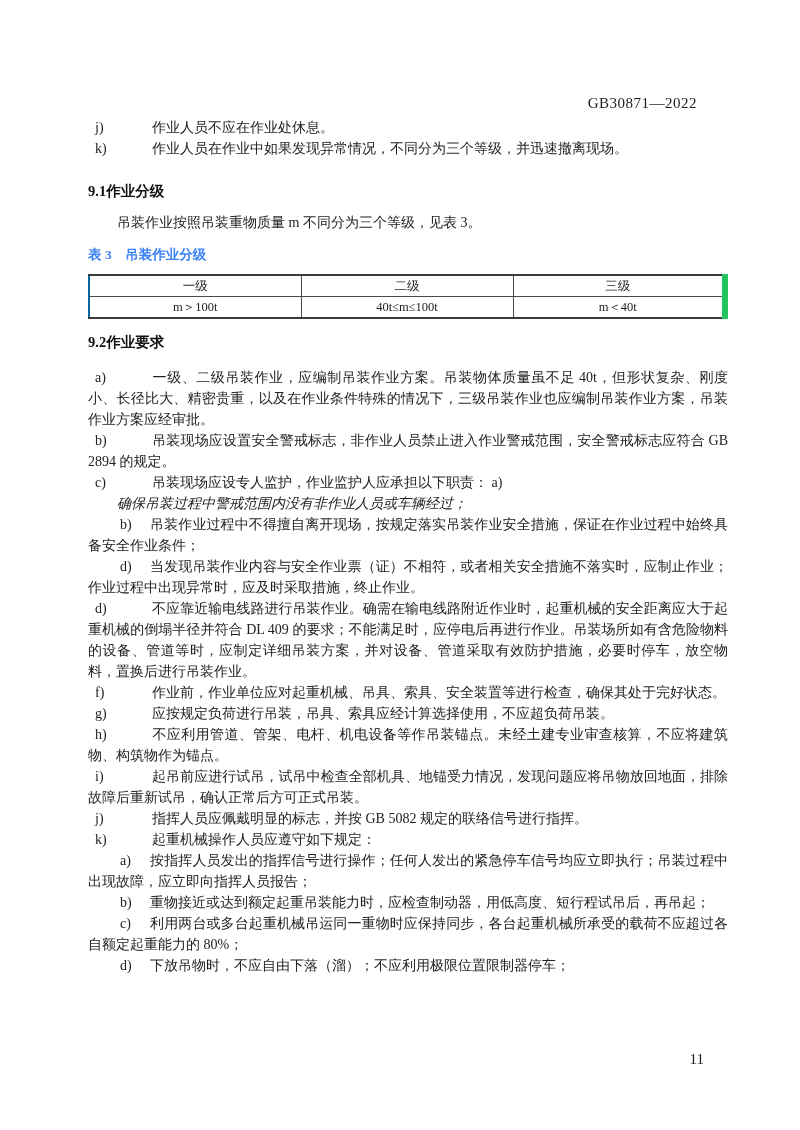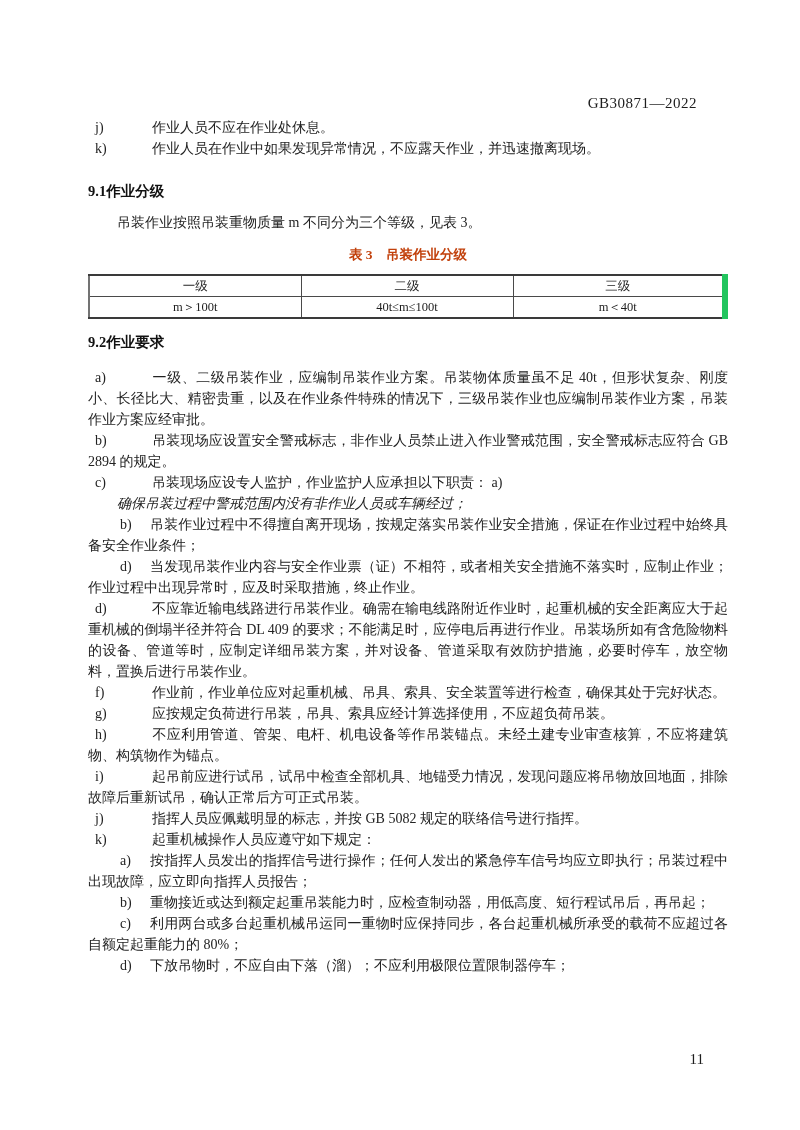--- a/index.html
+++ b/index.html
@@ -34,58 +34,58 @@
   .intro-item .lbl { display: inline-block; width: 57px; text-indent: 0; }
 
   .h9 { margin-top: 25px; font-weight: bold; font-size: 15px; line-height: 22px; color: #111; }
   .h9 .num { margin-right: 14px; }
   .hsub { margin-top: 21px; font-weight: bold; font-size: 14.5px; line-height: 22px; color: #111; }
   .hsub .num { margin-right: 0; }
 
   .para-indent { margin-top: 10px; text-indent: 29px; }
 
   .tbl-caption {
-    margin-top: 13px; text-align: center;
-    font-weight: bold; font-size: 13.5px; line-height: 18px; color: #c2410c;
+    margin-top: 13px; 
+    font-weight: bold; font-size: 13.5px; line-height: 18px; color: #3b82f6;
   }
   table.grade {
     margin-top: 10px; width: 100%;
     border-collapse: collapse; table-layout: fixed;
     font-size: 12.5px; color: #1d1d1d;
   }
   table.grade th, table.grade td {
     border: 1px solid #4a4a4a;
     text-align: center; font-weight: normal;
     height: 21px; padding: 1px 2px; line-height: 18px;
   }
   table.grade { border: 2px solid #3a3a3a; }
   table.grade tr:first-child th { border-top: 2px solid #3a3a3a; }
   table.grade tr:last-child td { border-bottom: 2px solid #3a3a3a; }
-  table.grade th:first-child, table.grade td:first-child { border-left: 2px solid #737373; }
+  table.grade th:first-child, table.grade td:first-child { border-left: 2px solid #0369a1; }
   table.grade th:last-child, table.grade td:last-child { border-right: 6px solid #22c55e; }
 
   .h92 { margin-top: 12px; }
   .req { margin-top: 14px; }
   .item { text-indent: 7px; }
   .item .lbl { display: inline-block; width: 57px; text-indent: 0; }
   .nested { text-indent: 32px; }
   .nested .lbl-s { display: inline-block; width: 30px; text-indent: 0; }
   .hang { text-indent: 29px; font-style: italic; }
 </style>
 </head>
 <body>
 
 <div class="page">
 
   <div class="doc-header">GB30871—2022</div>
 
   <div class="content">
 
     <p class="intro-item"><span class="lbl">j)</span><span>作业人员不应在作业处休息。</span></p>
-    <p class="intro-item"><span class="lbl">k)</span><span>作业人员在作业中如果发现异常情况，不应露天作业，并迅速撤离现场。</span></p>
+    <p class="intro-item"><span class="lbl">k)</span><span>作业人员在作业中如果发现异常情况，不同分为三个等级，并迅速撤离现场。</span></p>
 
 
     <h3 class="h9 hsub"><span class="num">9.1</span><span>作业分级</span></h3>
 
     <p class="para-indent">吊装作业按照吊装重物质量 m 不同分为三个等级，见表 3。</p>
 
     <div class="tbl-caption">表 3　吊装作业分级</div>
 
     <table class="grade">
       <tbody>

